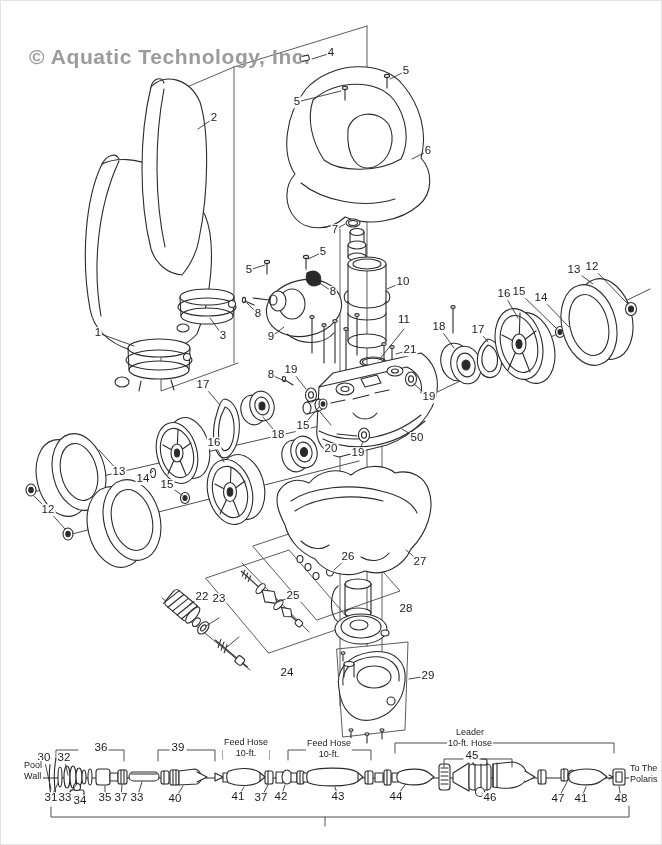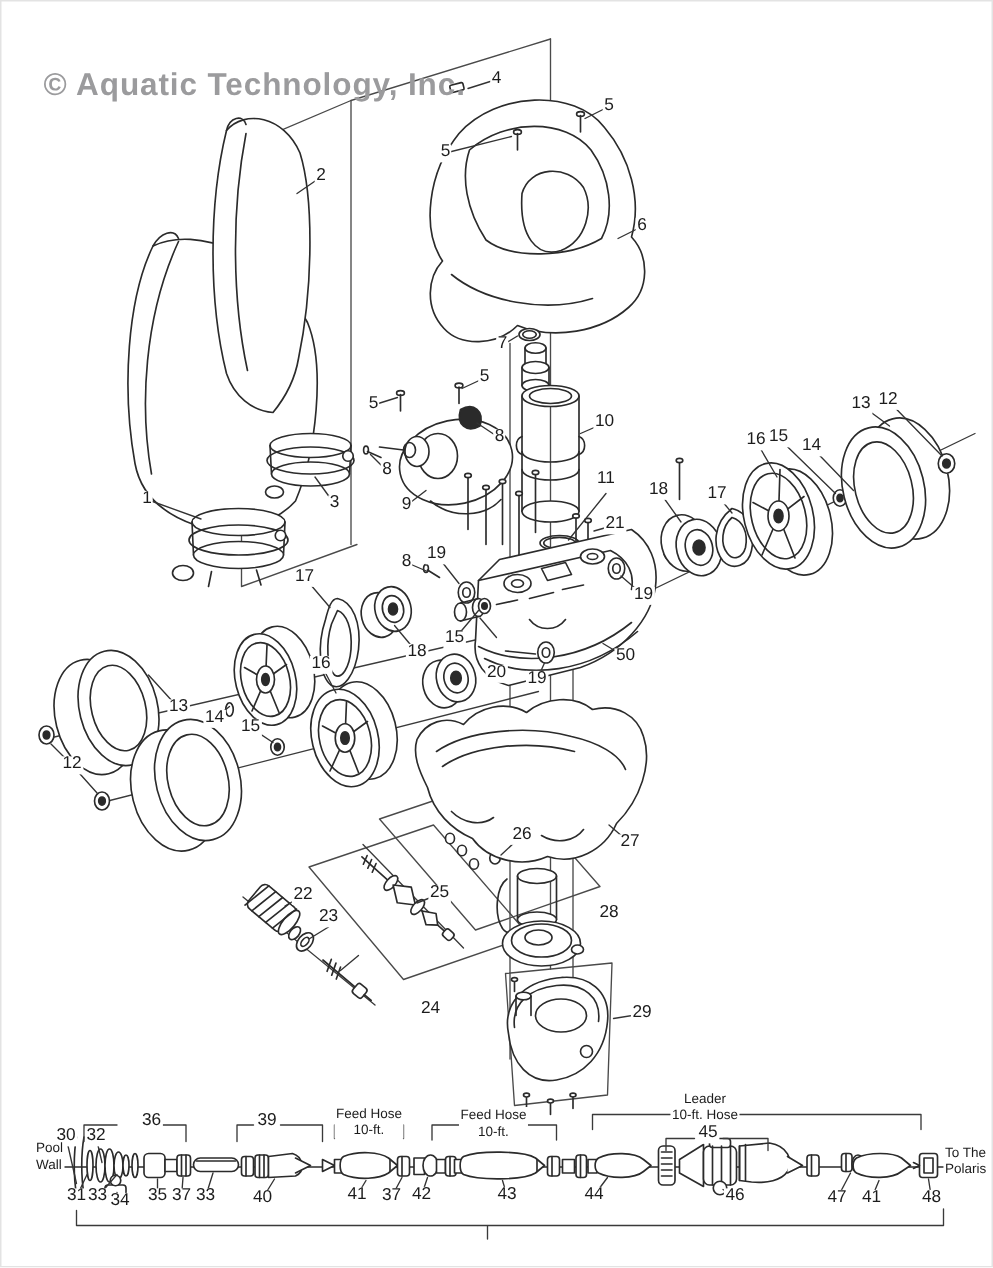--- a/index.html
+++ b/index.html
@@ -499,21 +499,21 @@
       <span class="callout" style="left: 213px; top: 442px;">16</span>
       <span class="callout" style="left: 202px; top: 384px;">17</span>
       <span class="callout" style="left: 277px; top: 434px;">18</span>
       <span class="callout" style="left: 302px; top: 425px;">15</span>
       <span class="callout" style="left: 290px; top: 369px;">19</span>
       <span class="callout" style="left: 428px; top: 396px;">19</span>
       <span class="callout" style="left: 357px; top: 452px;">19</span>
       <span class="callout" style="left: 330px; top: 424px; margin-top: 24px;">20</span>
       <span class="callout" style="left: 416px; top: 437px;">50</span>
       <span class="callout" style="left: 201px; top: 596px;">22</span>
-      <span class="callout" style="left: 218px; top: 611px; text-align: center;">23</span>
+      <span class="callout" style="left: 218px; top: 598px; text-align: center;">23</span>
       <span class="callout" style="left: 238px; top: 672px; margin-left: 48px;">24</span>
       <span class="callout" style="left: 292px; top: 595px;">25</span>
       <span class="callout" style="left: 347px; top: 556px;">26</span>
       <span class="callout" style="left: 419px; top: 561px;">27</span>
       <span class="callout" style="left: 405px; top: 608px;">28</span>
       <span class="callout" style="left: 427px; top: 675px;">29</span>
       <span class="callout" style="left: 43px; top: 757px;">30</span>
       <span class="callout" style="left: 63px; top: 757px;">32</span>
       <span class="callout" style="left: 88px; top: 747px; margin-left: 12px;">36</span>
       <span class="callout" style="left: 177px; top: 747px;">39</span>

